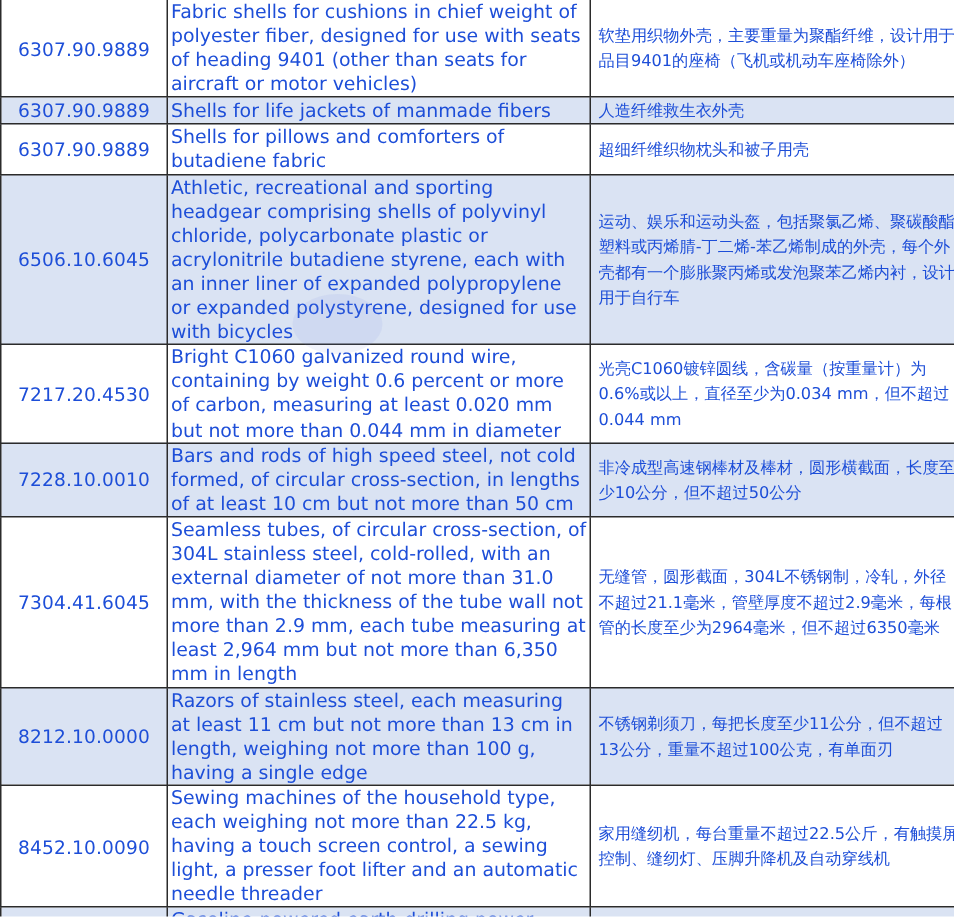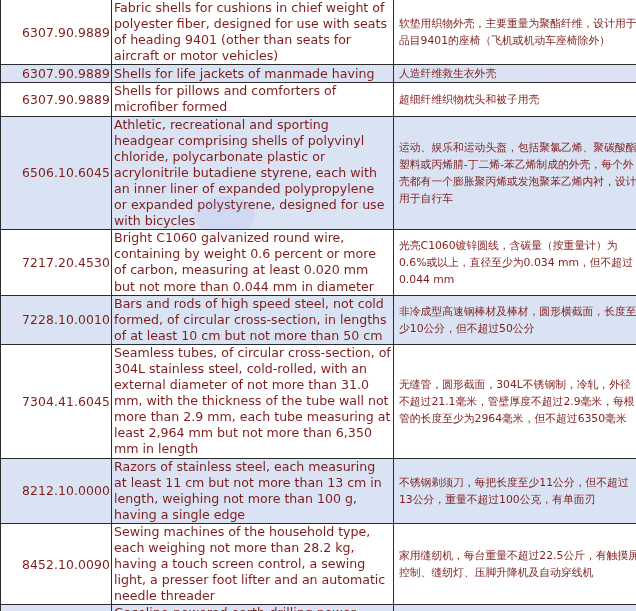--- a/index.html
+++ b/index.html
@@ -1,46 +1,46 @@
 <!DOCTYPE html>
 <html><head>
 <meta charset="utf-8">
 <style>
   html, body { margin: 0; padding: 0; background: #ffffff; }
   body { width: 636px; height: 611px; overflow: hidden; position: relative;
          font-family: "DejaVu Sans", "Liberation Sans", sans-serif; }
   table.tariff { border-collapse: collapse; table-layout: fixed; width: 640px;
                  position: absolute; left: 0; top: -1px; }
-  table.tariff td { border: 1px solid #2b2b2b; vertical-align: middle; color: #7f1d1d; }
-  td.code { width: 108px; text-align: right; font-size: 12.4px; letter-spacing: 0.1px; }
+  table.tariff td { border: 1px solid #2b2b2b; vertical-align: middle; color: #1d4ed8; }
+  td.code { width: 108px; text-align: center; font-size: 12.4px; letter-spacing: 0.1px; }
   td.en { width: 277px; font-size: 12.6px; line-height: 16.1px; padding: 0 2px 0 2px; }
   td.zh { width: 240px; font-size: 10.8px; line-height: 17px; padding: 0 4px 0 5px; }
   tr.shade td { background: #dae3f3; }
   tr.plain td { background: #ffffff; }
   .watermark { position: absolute; left: 195px; top: 196px; width: 60px; height: 40px;
                border-radius: 50%; background: rgba(120,140,230,0.10); pointer-events:none; }
 </style>
 </head>
 <body>
 
 <table class="tariff">
   <tbody id="tbody">
       <tr class="plain" style="height: 50px;">
         <td class="code">6307.90.9889</td>
         <td class="en">Fabric shells for cushions in chief weight of polyester fiber, designed for use with seats of heading 9401 (other than seats for aircraft or motor vehicles)</td>
         <td class="zh">软垫用织物外壳，主要重量为聚酯纤维，设计用于品目9401的座椅（飞机或机动车座椅除外）</td>
       </tr>
       <tr class="shade" style="height: 17px;">
         <td class="code">6307.90.9889</td>
-        <td class="en">Shells for life jackets of manmade having</td>
+        <td class="en">Shells for life jackets of manmade fibers</td>
         <td class="zh">人造纤维救生衣外壳</td>
       </tr>
       <tr class="plain" style="height: 17px;">
         <td class="code">6307.90.9889</td>
-        <td class="en">Shells for pillows and comforters of microfiber formed</td>
+        <td class="en">Shells for pillows and comforters of butadiene fabric</td>
         <td class="zh">超细纤维织物枕头和被子用壳</td>
       </tr>
       <tr class="shade" style="height: 81px;">
         <td class="code">6506.10.6045</td>
         <td class="en">Athletic, recreational and sporting headgear comprising shells of polyvinyl chloride, polycarbonate plastic or acrylonitrile butadiene styrene, each with an inner liner of expanded polypropylene or expanded polystyrene, designed for use with bicycles</td>
         <td class="zh">运动、娱乐和运动头盔，包括聚氯乙烯、聚碳酸酯塑料或丙烯腈-丁二烯-苯乙烯制成的外壳，每个外壳都有一个膨胀聚丙烯或发泡聚苯乙烯内衬，设计用于自行车</td>
       </tr>
       <tr class="plain" style="height: 50px;">
         <td class="code">7217.20.4530</td>
         <td class="en">Bright C1060 galvanized round wire, containing by weight 0.6 percent or more of carbon, measuring at least 0.020 mm but not more than 0.044 mm in diameter</td>
@@ -56,21 +56,21 @@
         <td class="en">Seamless tubes, of circular cross-section, of 304L stainless steel, cold-rolled, with an external diameter of not more than 31.0 mm, with the thickness of the tube wall not more than 2.9 mm, each tube measuring at least 2,964 mm but not more than 6,350 mm in length</td>
         <td class="zh">无缝管，圆形截面，304L不锈钢制，冷轧，外径不超过21.1毫米，管壁厚度不超过2.9毫米，每根管的长度至少为2964毫米，但不超过6350毫米</td>
       </tr>
       <tr class="shade" style="height: 48px;">
         <td class="code">8212.10.0000</td>
         <td class="en">Razors of stainless steel, each measuring at least 11 cm but not more than 13 cm in length, weighing not more than 100 g, having a single edge</td>
         <td class="zh">不锈钢剃须刀，每把长度至少11公分，但不超过13公分，重量不超过100公克，有单面刃</td>
       </tr>
       <tr class="plain" style="height: 65px;">
         <td class="code">8452.10.0090</td>
-        <td class="en">Sewing machines of the household type, each weighing not more than 28.2 kg, having a touch screen control, a sewing light, a presser foot lifter and an automatic needle threader</td>
+        <td class="en">Sewing machines of the household type, each weighing not more than 22.5 kg, having a touch screen control, a sewing light, a presser foot lifter and an automatic needle threader</td>
         <td class="zh">家用缝纫机，每台重量不超过22.5公斤，有触摸屏控制、缝纫灯、压脚升降机及自动穿线机</td>
       </tr>
       <tr class="shade" style="height: 81px;">
         <td class="code">8467.89.5060</td>
         <td class="en">Gasoline-powered earth-drilling power augers, each weighing not more than 16 kg, having a gasoline engine of a cylinder displacement not more than 55 cc and an output shaft connectable to an auger bit, whether or not presented with one or more auger bits</td>
         <td class="zh">汽油驱动钻地动力螺旋钻，每只重量不超过16公斤，有汽缸排量不超过55立方厘米的汽油引擎及可与螺旋钻头连接的输出轴，不论是否有一个或多个螺旋钻钻头</td>
       </tr>
     </tbody>
 </table>
 <div class="watermark"></div>

